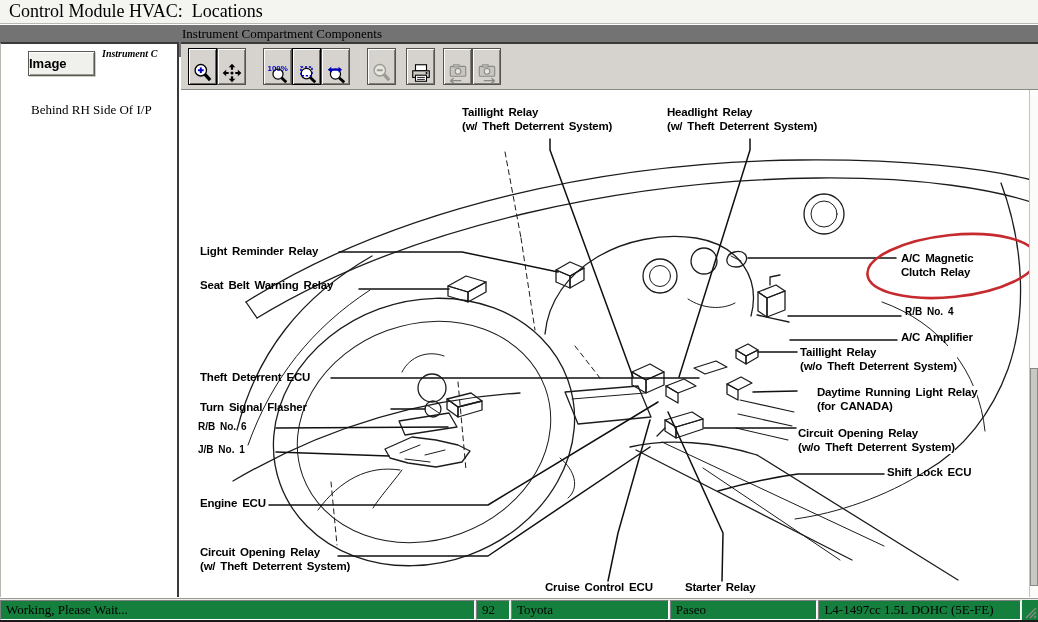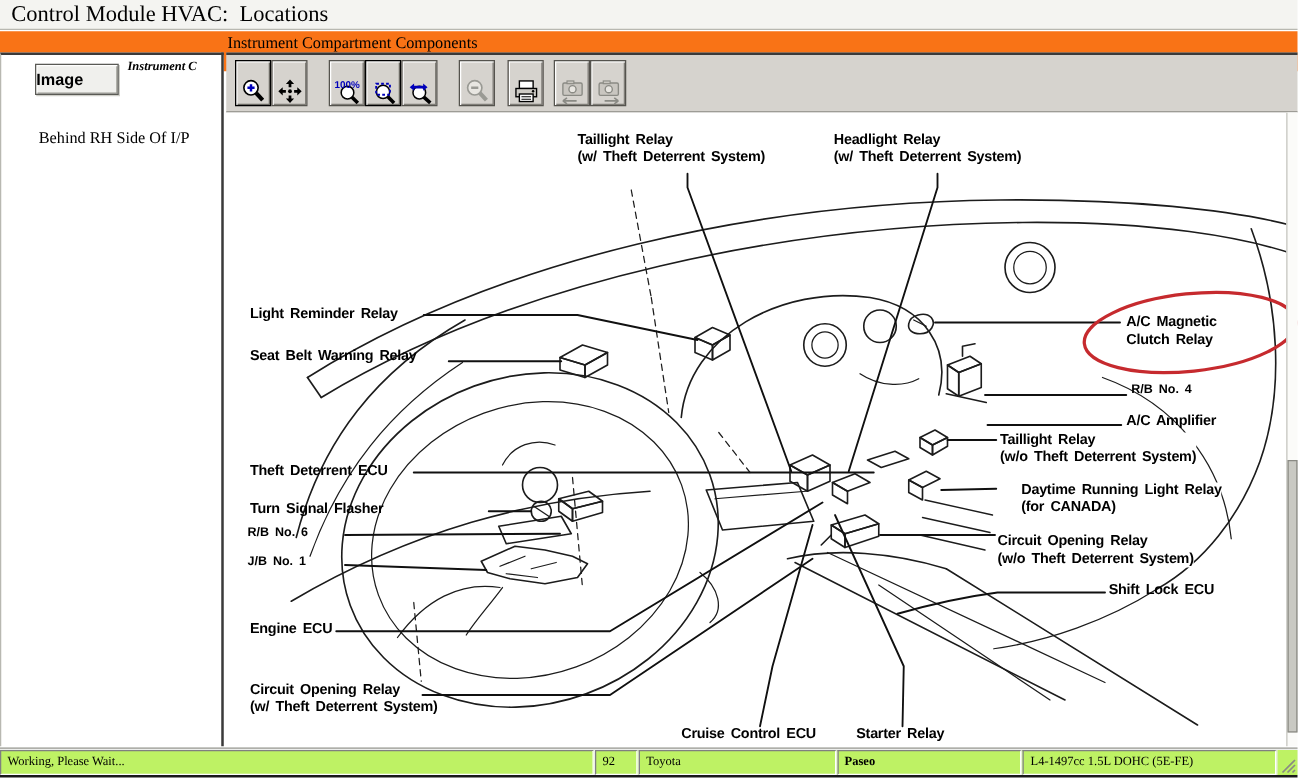--- a/index.html
+++ b/index.html
@@ -4,21 +4,21 @@
 <style>
   * { margin:0; padding:0; box-sizing:border-box; }
   html,body { width:1038px; height:622px; background:#fff; overflow:hidden;
               font-family:"Liberation Serif", serif; color:#000; }
   .window { position:absolute; inset:0; background:#fff; border-bottom:2px solid #1a1a1a; }
 
   
   .titlebar { position:absolute; left:0; top:0; width:1038px; height:24px;
               background:#f4f4f1; border-bottom:1px solid #b8b8b1;
               font-size:18px; line-height:23px; padding-left:9px; white-space:pre; }
-  .subtitlebar { position:absolute; left:0; top:25px; width:1038px; height:32px; background:#f97316; }
+  .subtitlebar { position:absolute; left:0; top:25px; width:1038px; height:32px; background:#737373; }
   .subtitle { position:absolute; left:182px; top:1px; font-size:13px; }
 
   
   .sidebar { position:absolute; left:0; top:42px; width:179px; height:555px;
              background:#fff; border-top:2px solid #3a3a3a; border-right:2px solid #3a3a3a;
              border-left:1px solid #b8b8b1; }
   .image-btn { position:absolute; left:27px; top:7px; width:67px; height:25px;
                background:#f0f0ed; border:1px solid #5a5a55; text-align:left;
                font-family:"Liberation Sans", sans-serif; font-weight:bold; font-size:13px;
                line-height:23px; box-shadow: inset 1px 1px 0 #fff, inset -1px -1px 0 #9a9a94, 1px 1px 0 #cfcfc9; }
@@ -46,26 +46,26 @@
   .lbl { position:absolute; font-family:"Liberation Sans", sans-serif; font-weight:bold;
          font-size:11.5px; line-height:13.5px; white-space:pre-line; letter-spacing:-0.2px;
          word-spacing:2px; }
   .lbl-big { font-size:10px; line-height:16px; letter-spacing:0; }
   .lbl-bg { background:#fff; }
 
   
   .statusbar { position:absolute; left:0; top:598px; width:1038px; height:22px;
                background:#eceeec; border-top:1px solid #9a9a94; display:flex; }
   .seg { height:20px; margin-top:1px; border:1px solid; border-color:#808080 #ffffff #ffffff #808080;
-         font-size:10px; line-height:17px; padding:0 5px; white-space:nowrap; overflow:hidden;
-         background:#bef264; }
+         font-size:13px; line-height:17px; padding:0 5px; white-space:nowrap; overflow:hidden;
+         background:#15803d; }
   .seg-msg    { width:476px; }
   .seg-code   { width:34px; margin-left:1px; }
   .seg-make   { width:158px; margin-left:1px; }
-  .seg-model  { width:148px; margin-left:1px;font-weight:bold; }
+  .seg-model  { width:148px; margin-left:1px; }
   .seg-engine { width:203px; margin-left:1px; }
   .seg-grip   { width:16px; margin-left:1px; border:none; position:relative; }
 </style>
 </head>
 <body>
 
 <div class="window">
 
   <div class="titlebar">Control Module HVAC:  Locations</div>
   <div class="subtitlebar">

